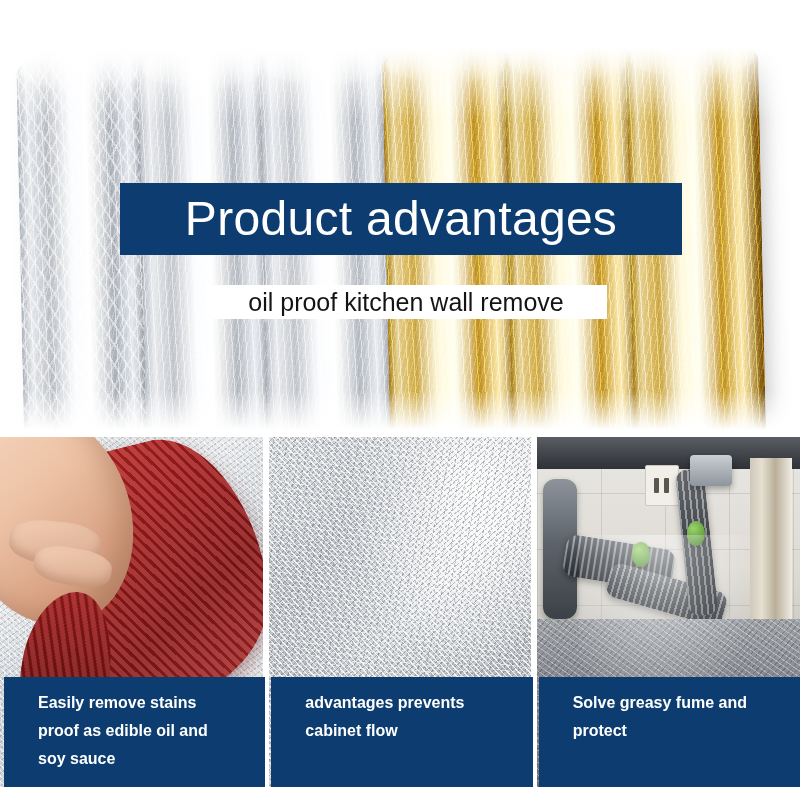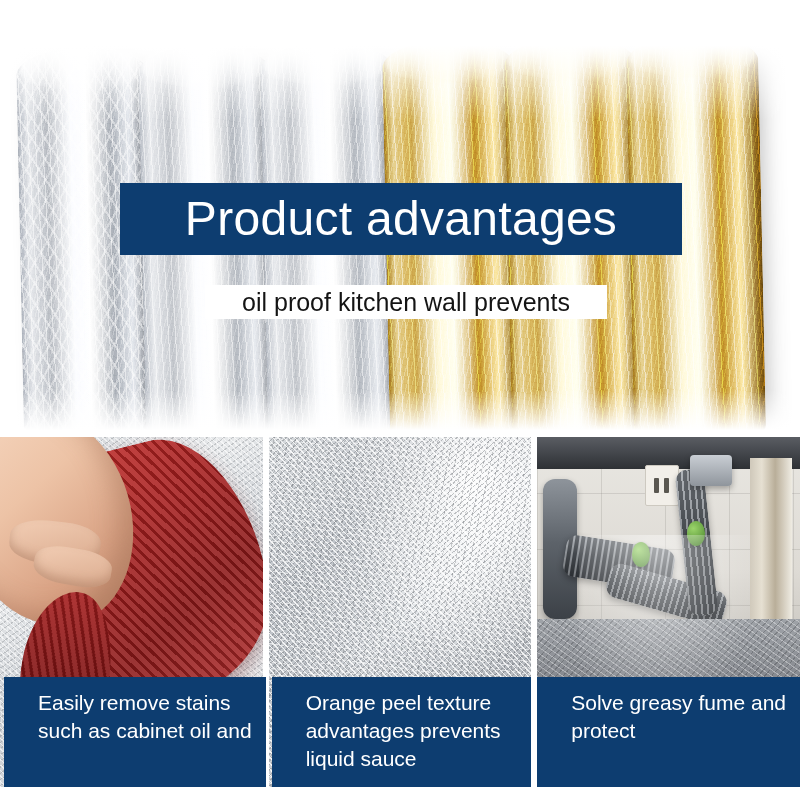--- a/index.html
+++ b/index.html
@@ -384,24 +384,24 @@
   }
   .caption-box {
     flex: 1 1 0;
     background: #0d3d70;
     color: #ffffff;
     padding: 12px 14px 10px 34px;
     box-sizing: border-box;
     height: 110px;
   }
   .caption-box .caption-line {
-    font-size: 21px;
+    font-size: 16px;
     line-height: 28px;
     white-space: nowrap;
-    font-weight: 400;
+    font-weight: 700;
   }
   .caption-box.first { margin-left: 4px; }
   .caption-box.last  { margin-right: 0; }
 </style>
 </head>
 <body>
 
 <div class="page">
 
   <div class="hero">
@@ -427,21 +427,21 @@
     </div>
     <div class="hero-fade-top"></div>
     <div class="hero-fade-bottom"></div>
   </div>
 
   <div class="title-banner">
     <span class="title-text">Product advantages</span>
   </div>
 
   <div class="subtitle-band">
-    <span class="subtitle-text">oil proof kitchen wall prevents</span>
+    <span class="subtitle-text">oil proof kitchen wall remove</span>
   </div>
 
   <div class="panels">
 
     <div class="panel">
       <div class="photo">
         <div class="photo-foil-bg"></div>
         <div class="stain"></div>
         <div class="cloth"></div>
         <div class="hand"></div>
@@ -472,27 +472,27 @@
         <div class="sink-floor-glow"></div>
       </div>
     </div>
 
   </div>
 
   <div class="captions">
 
     <div class="caption-box first">
       <div class="caption-line">Easily remove stains</div>
-      <div class="caption-line">such as cabinet oil and</div>
+      <div class="caption-line">proof as edible oil and</div>
+      <div class="caption-line"> soy sauce</div>
     </div>
 
     <div class="caption-box">
-      <div class="caption-line">Orange peel texture</div>
       <div class="caption-line">advantages prevents</div>
-      <div class="caption-line"> liquid sauce</div>
+      <div class="caption-line"> cabinet flow</div>
     </div>
 
     <div class="caption-box last">
       <div class="caption-line">Solve greasy fume and</div>
       <div class="caption-line">protect</div>
     </div>
 
   </div>
 
 </div>

